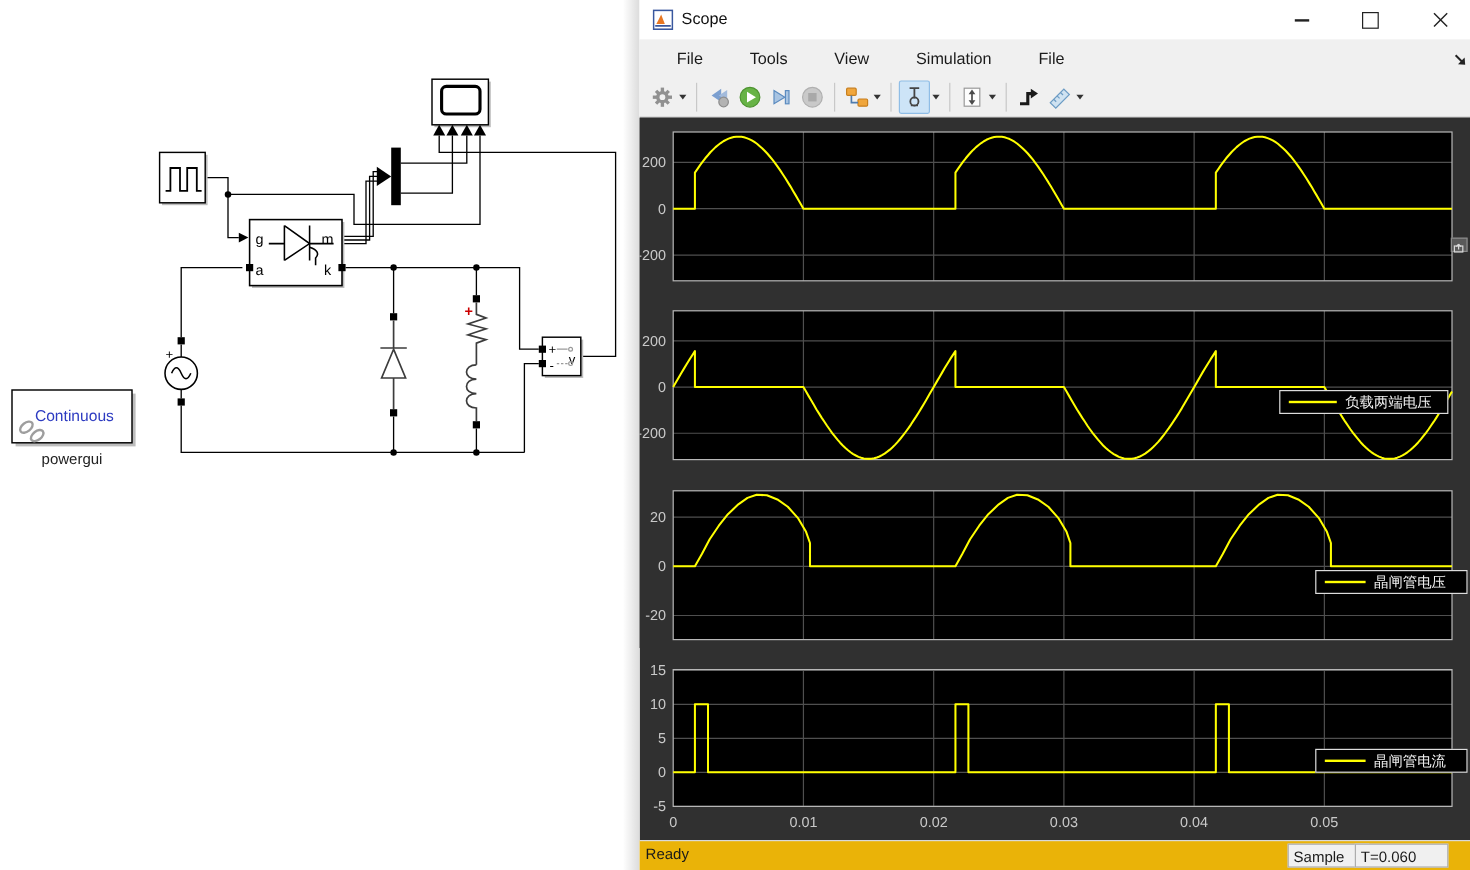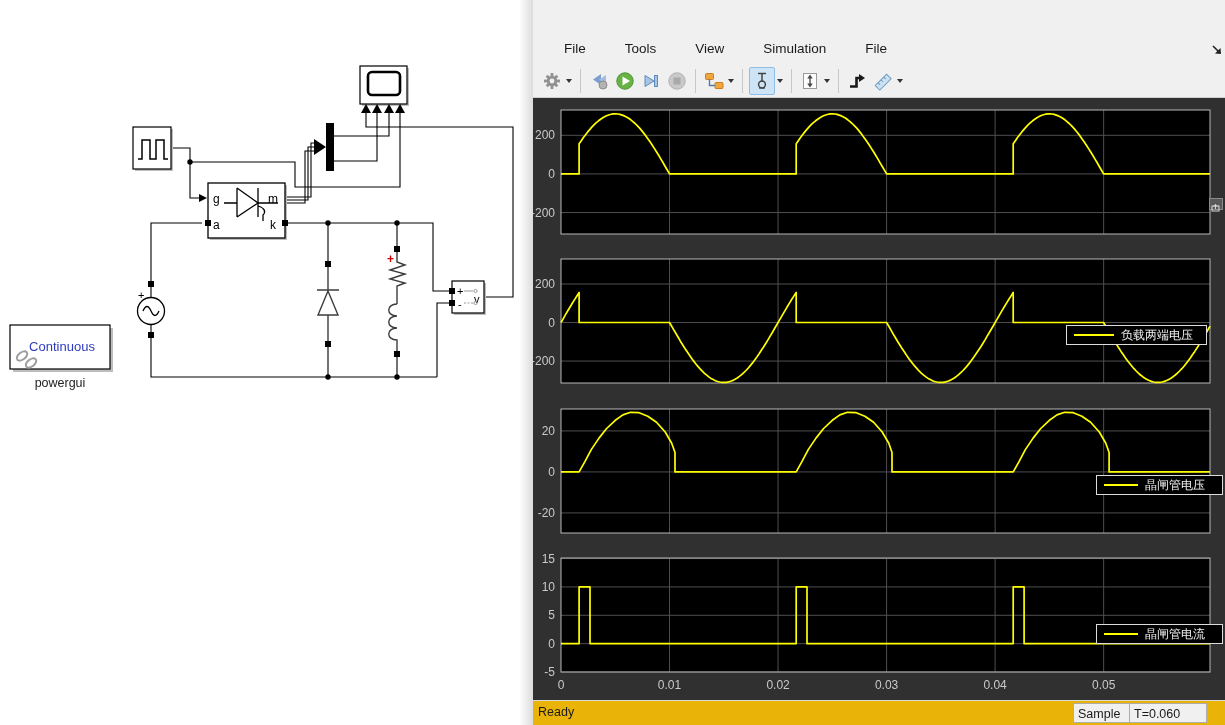--- a/index.html
+++ b/index.html
@@ -156,20 +156,39 @@
         <ellipse cx="31" cy="363" rx="6" ry="3.6" transform="rotate(-38 31 363)"></ellipse>
       </g>
       <text x="60" y="387" font-size="12.5" fill="#222" text-anchor="middle">powergui</text>
     </g>
 
     <rect x="519" y="0" width="14" height="725" fill="url(#edgeShade)"></rect>
   </svg>
 
   <div id="scope-window">
 
+    <div id="titlebar">
+      <svg width="17" height="17" style="position:absolute;left:11px;top:8px">
+        <rect x="0.5" y="0.5" width="16" height="16" fill="#fff" stroke="#39579e" stroke-width="1.6"></rect>
+        <path d="M3,12 L7,4 L10,12 Z" fill="#e87722"></path>
+        <path d="M2,13.5 H15" stroke="#39579e" stroke-width="1.4"></path>
+      </svg>
+      <span id="title-text">Scope</span>
+      <div class="winbtn" style="left:529px">
+          <div style="width:12px;height:2px;background:#222"></div>
+        </div>
+      <div class="winbtn" style="left:586px">
+          <div style="width:12px;height:12px;border:1.2px solid #222"></div>
+        </div>
+      <div class="winbtn" style="left:645px">
+        <svg width="13" height="13">
+            <path d="M1,1 L12,12 M12,1 L1,12" stroke="#222" stroke-width="1.2"></path>
+          </svg>
+      </div>
+    </div>
 
     <div id="menubar">
       <span class="menu-item">File</span>
       <span class="menu-item">Tools</span>
       <span class="menu-item">View</span>
       <span class="menu-item">Simulation</span>
       <span class="menu-item">File</span>
     </div>
     <svg id="dock-arrow" width="12" height="12">
       <path d="M2,2 L8.5,8.5" stroke="#222" stroke-width="1.6"></path>

